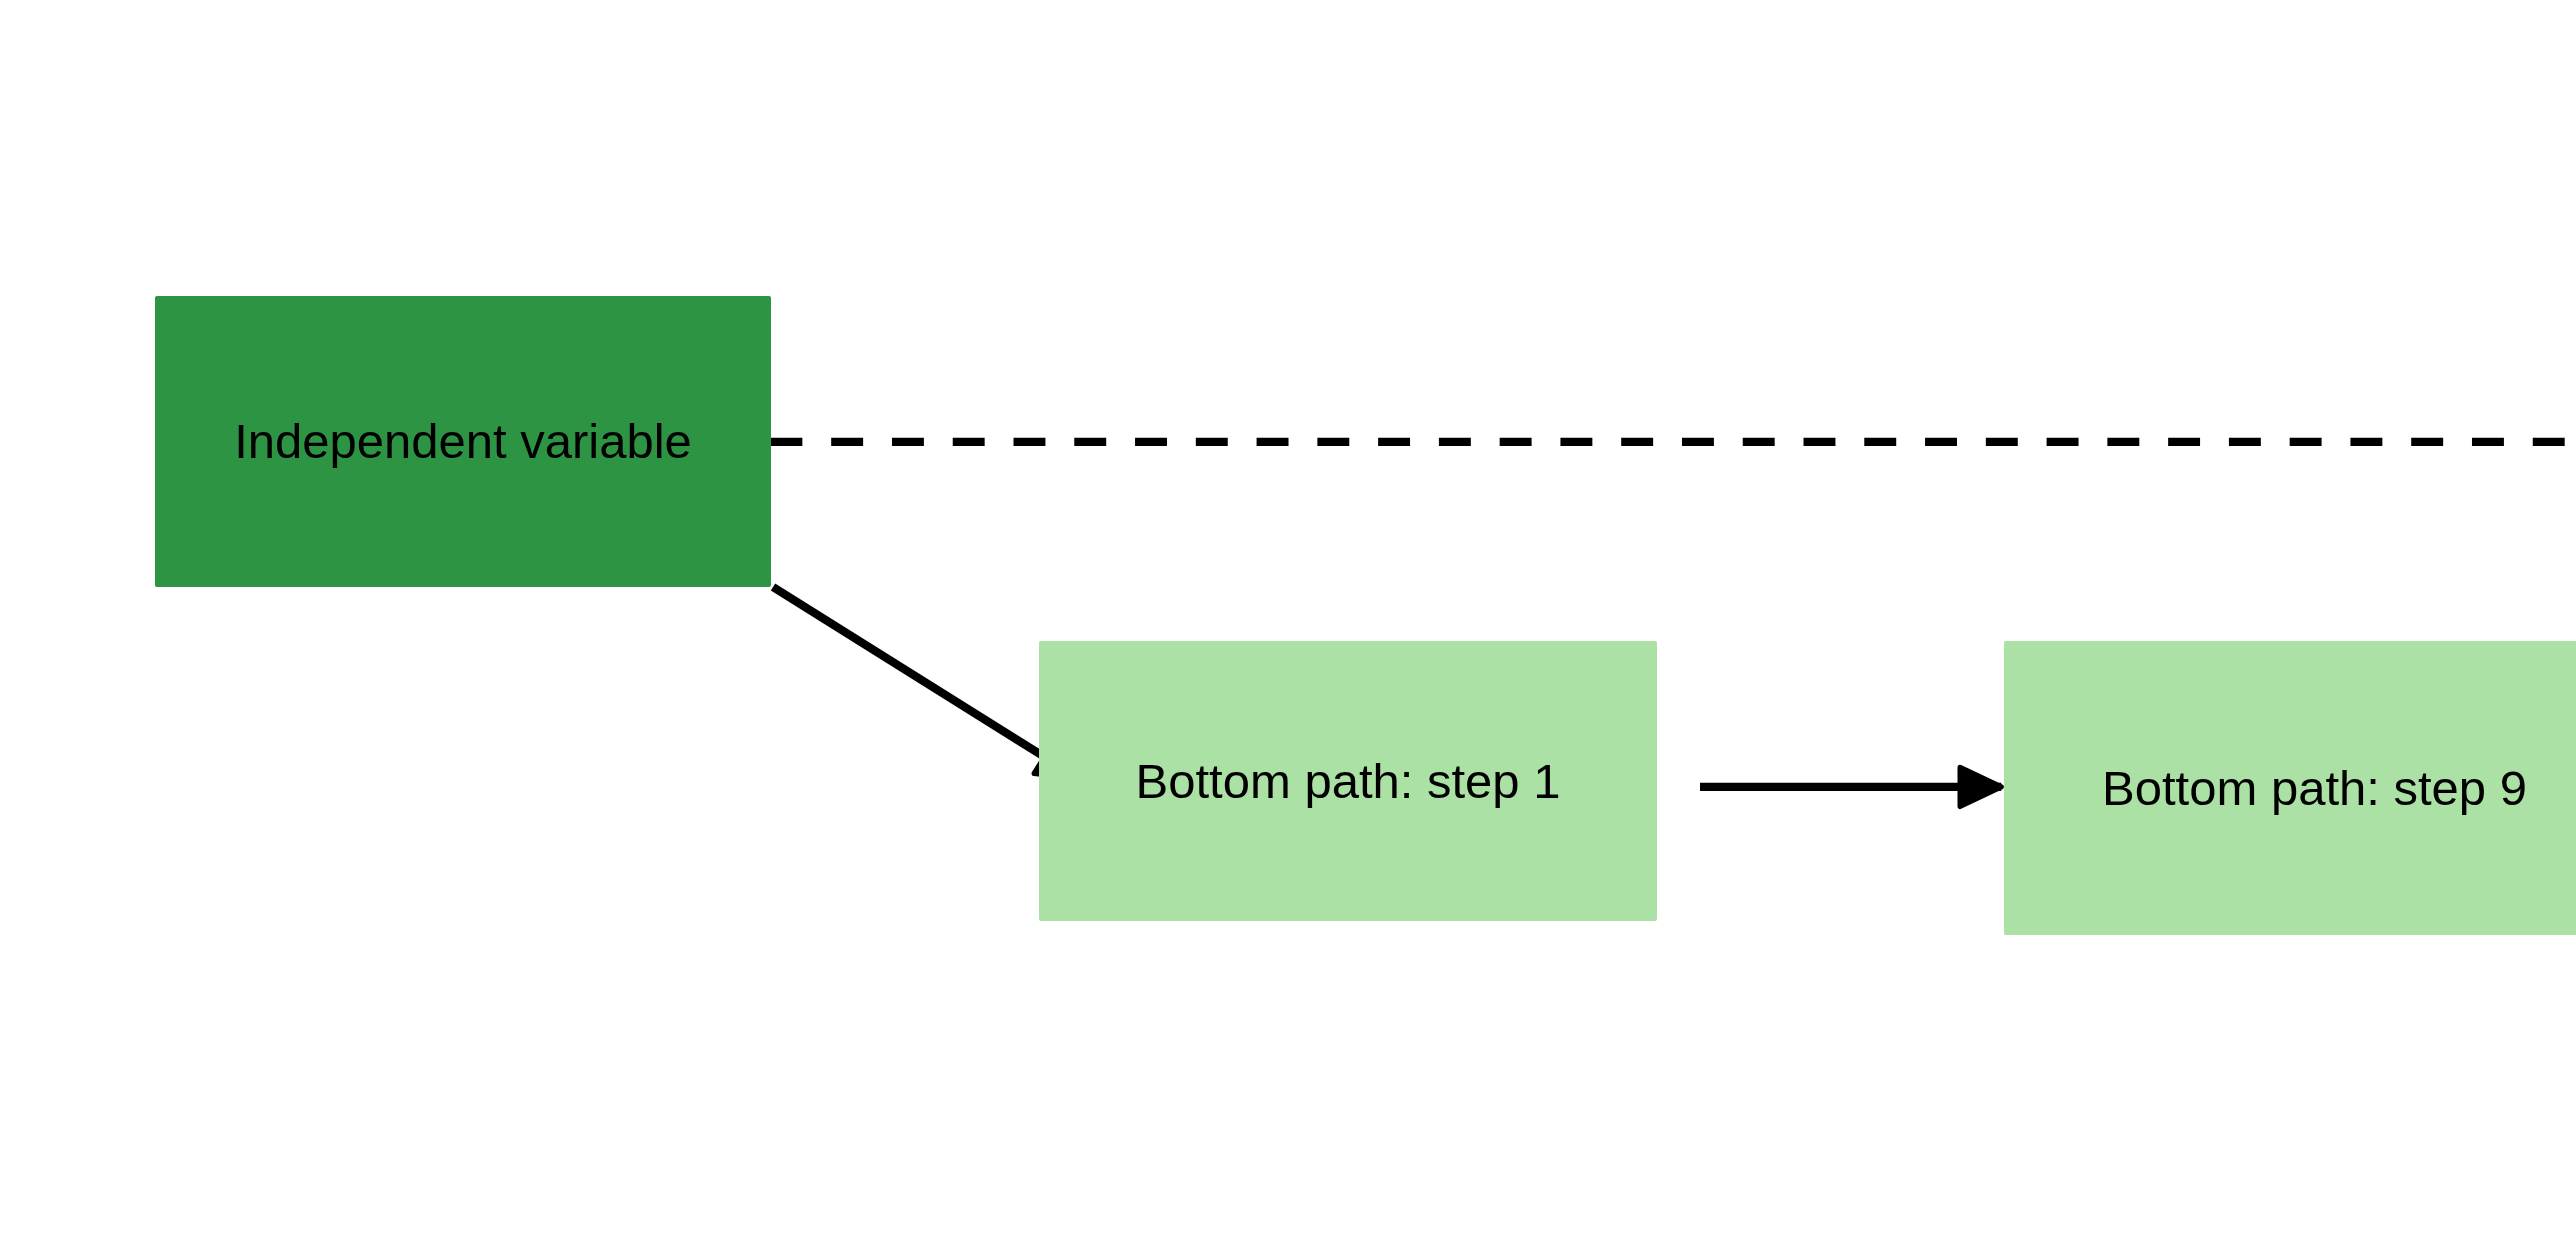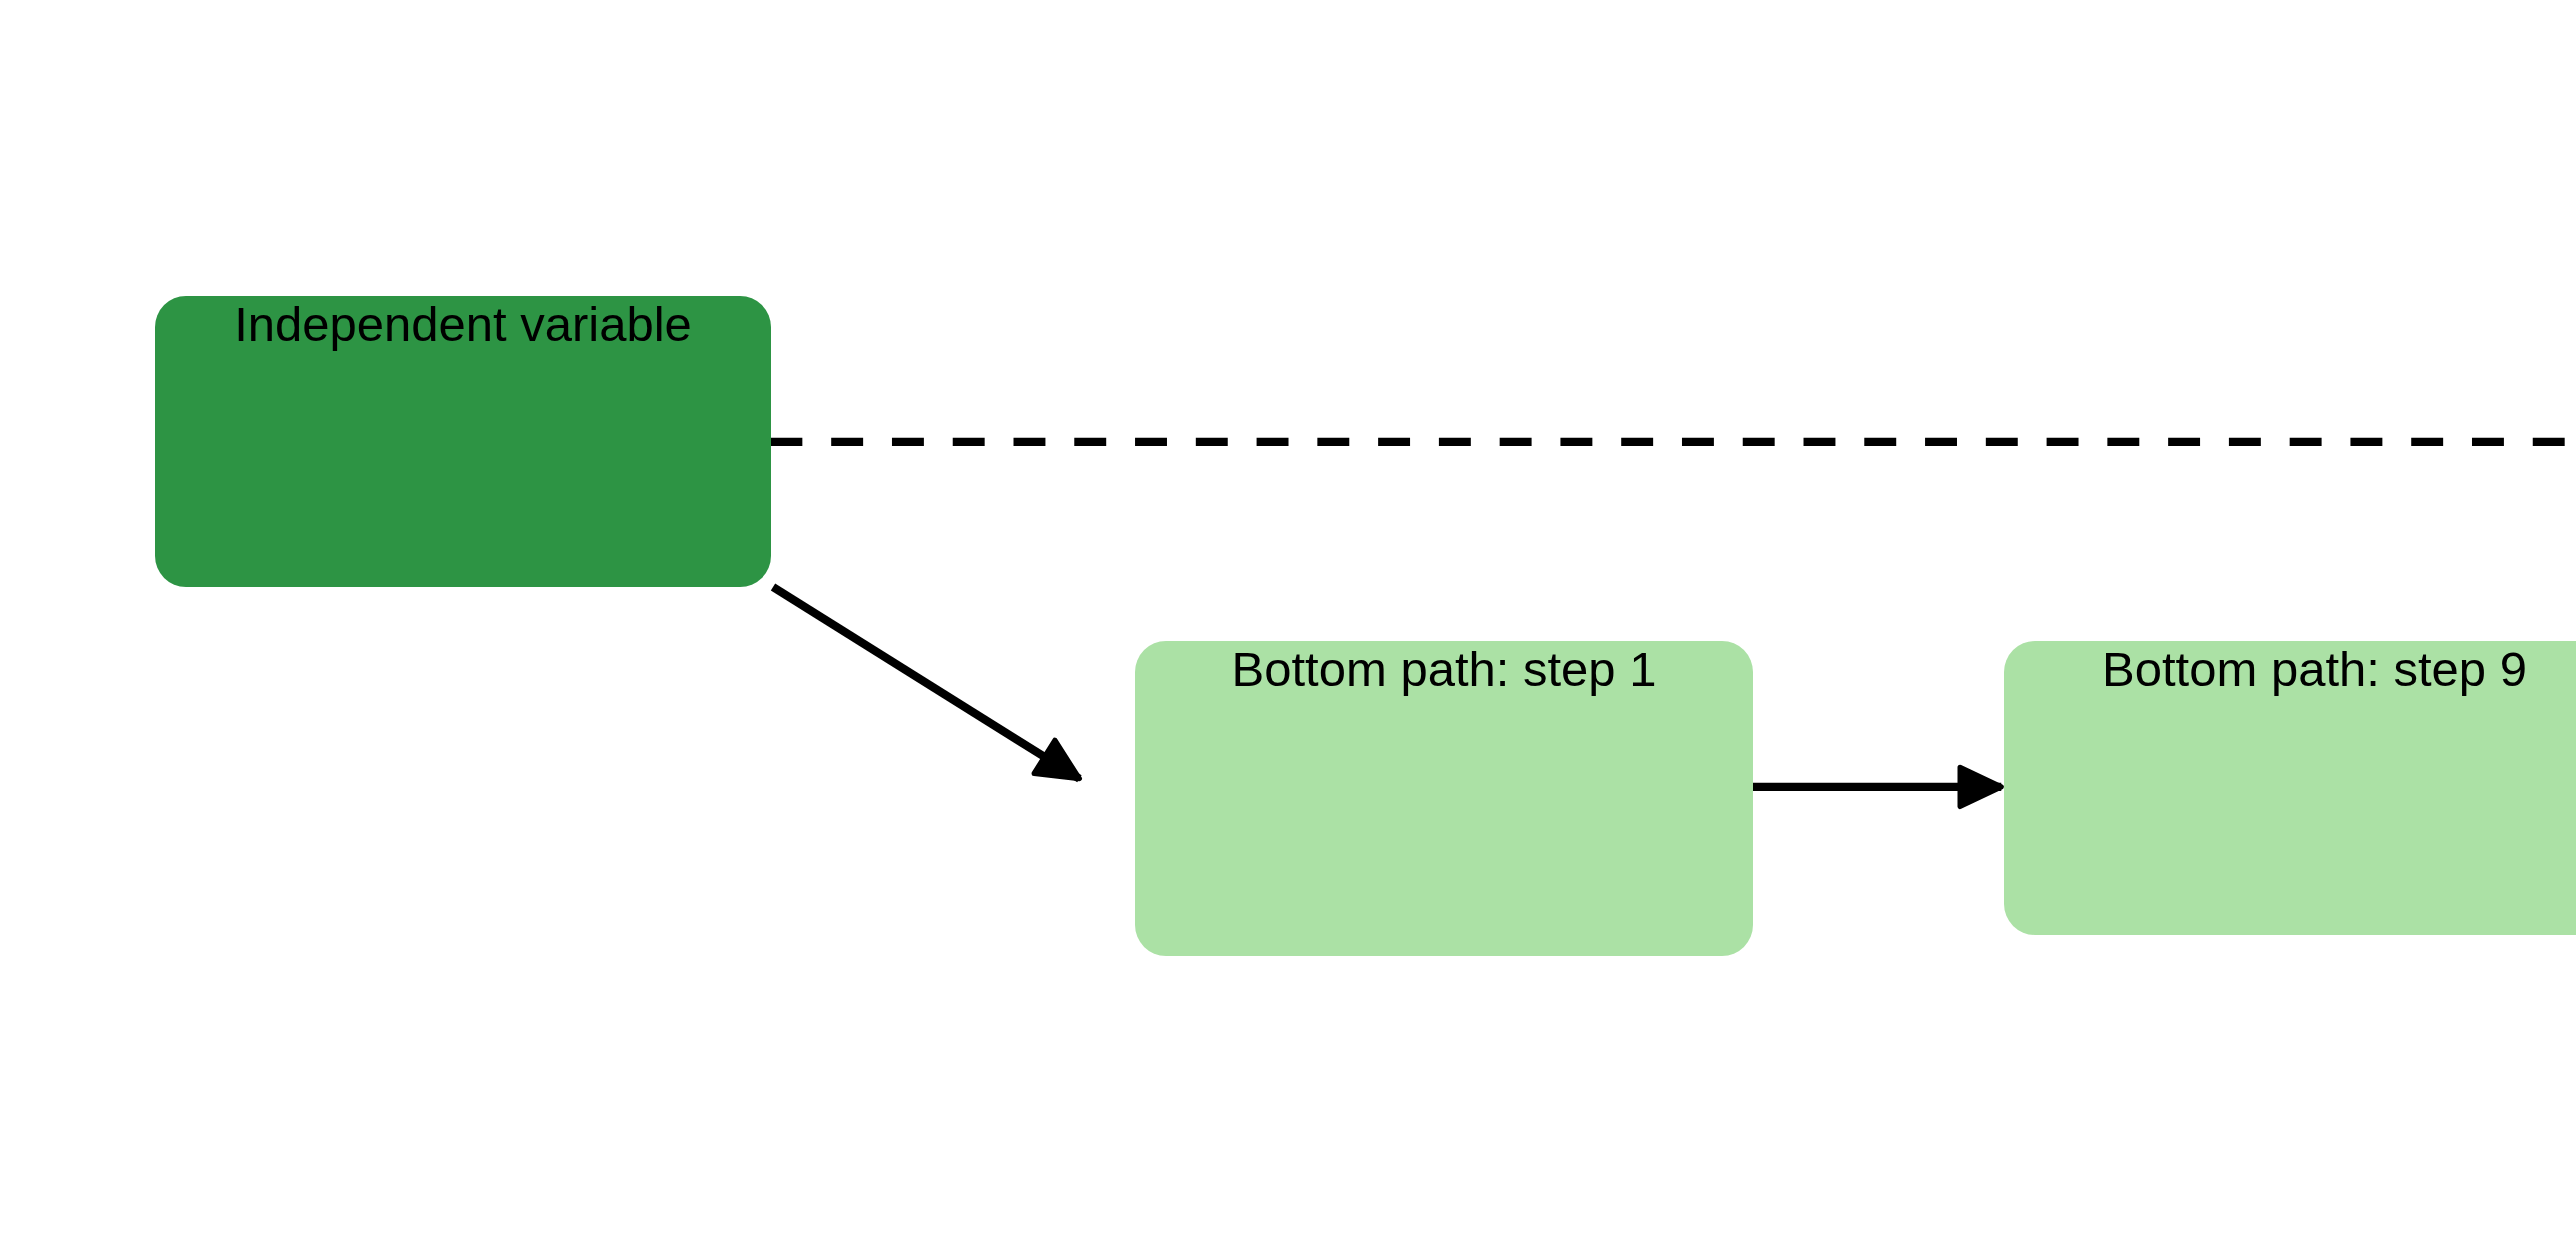--- a/index.html
+++ b/index.html
@@ -18,34 +18,35 @@
     left: 0; top: 0;
     width: 3709px; height: 1236px;
   }
   .edges-layer {
     position: absolute;
     left: 0; top: 0;
     width: 3709px; height: 1236px;
   }
   .node {
     position: absolute;
-    border-radius: 31px;
+    border-radius: 2px;
     display: flex;
+    align-items: center;
     justify-content: center;
     box-sizing: border-box;
   }
   .node-label {
     font-size: 49px;
     line-height: 1.15;
     color: #000000;
     text-align: center;
     white-space: nowrap;
   }
   .node-independent { left: 155px;  top: 296px;  width: 616px; height: 291px; }
-  .node-step1       { left: 1135px; top: 641px; width: 618px; height: 315px; }
+  .node-step1       { left: 1039px; top: 641px; width: 618px; height: 280px; }
   .node-step2       { left: 2004px; top: 641px; width: 621px; height: 294px; }
 
   .edge {
     fill: none;
     stroke: #000000;
     stroke-width: 16px;
   }
   .edge-dashed {
     stroke-dasharray: 62 56;
   }

